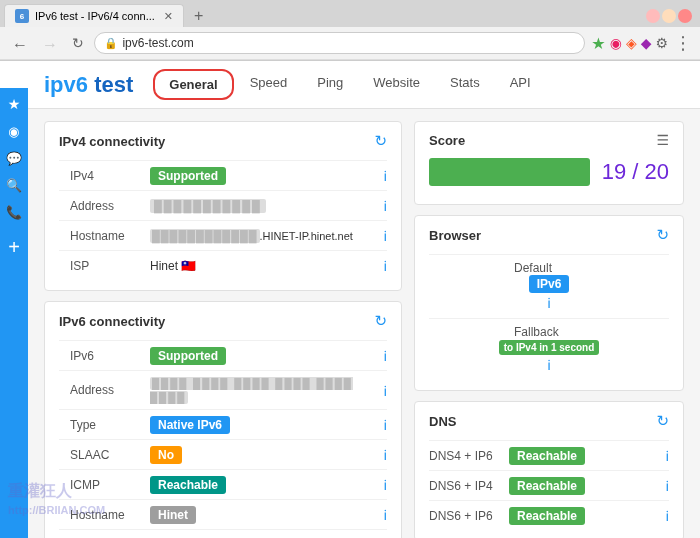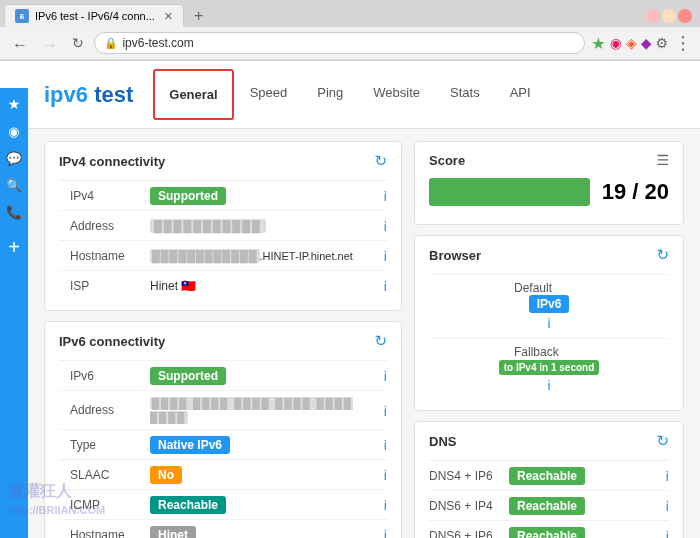--- a/index.html
+++ b/index.html
@@ -27,21 +27,21 @@
     .menu-btn { font-size: 18px; color: #666; cursor: pointer; }
 
     
     .page { background: white; }
 
     
     .site-header { display: flex; align-items: center; padding: 8px 16px; border-bottom: 1px solid #e0e0e0; background: white; }
     .site-logo { font-size: 22px; font-weight: bold; color: #2196F3; margin-right: 20px; }
     .site-logo span { color: #1565C0; }
     .nav-tabs { display: flex; gap: 2px; }
-    .nav-tab { padding: 16px 14px; font-size: 13px; color: #555; cursor: pointer; border-radius: 3px; }
+    .nav-tab { padding: 6px 14px; font-size: 13px; color: #555; cursor: pointer; border-radius: 12px; }
     .nav-tab.active { border: 2px solid #f44; color: #333; font-weight: bold; }
 
     
     .main-content { display: flex; gap: 12px; padding: 12px 16px; background: #f5f5f5; height: calc(538px - 88px); }
     .left-col { flex: 1; display: flex; flex-direction: column; gap: 10px; }
     .right-col { width: 270px; display: flex; flex-direction: column; gap: 10px; }
 
     
     .card { background: white; border: 1px solid #e0e0e0; border-radius: 4px; padding: 10px 14px; }
     .card-header { display: flex; align-items: center; justify-content: space-between; margin-bottom: 10px; }
@@ -59,21 +59,21 @@
     .badge { display: inline-block; padding: 2px 8px; border-radius: 3px; font-size: 12px; font-weight: bold; color: white; }
     .badge-green { background: #4CAF50; }
     .badge-blue { background: #2196F3; }
     .badge-orange { background: #FF9800; }
     .badge-gray { background: #9E9E9E; }
     .badge-teal { background: #009688; }
 
     
     .score-bar-container { display: flex; align-items: center; gap: 12px; margin-bottom: 8px; }
     .score-bar { flex: 1; height: 28px; background: #4CAF50; border-radius: 3px; }
-    .score-value { font-size: 22px; font-weight: bold; color: #000000; white-space: nowrap; text-align: center; }
+    .score-value { font-size: 22px; font-weight: normal; color: #6d28d9; white-space: nowrap; text-align: center; }
 
     
     .browser-row { display: flex; align-items: center; padding: 6px 0; border-top: 1px solid #f0f0f0; flex-direction: column; }
     .browser-label { width: 70px; color: #555; font-size: 12px; }
     .browser-value { flex: 1; }
     .browser-help { color: #2196F3; font-size: 14px; cursor: pointer; }
 
     
     .dns-row { display: flex; align-items: center; padding: 5px 0; border-top: 1px solid #f0f0f0; }
     .dns-label { width: 80px; color: #555; font-size: 12px; }

